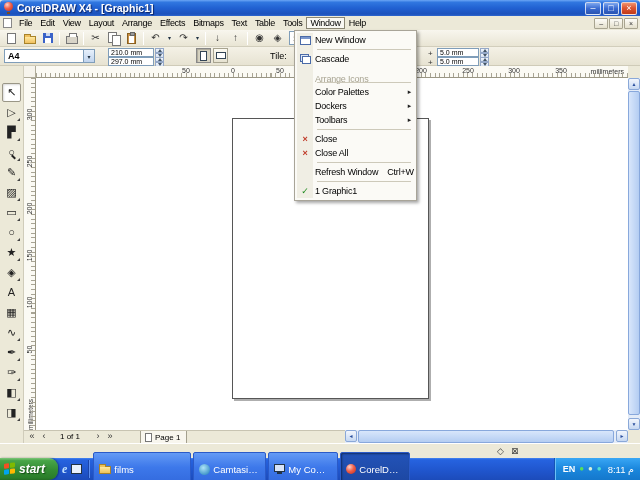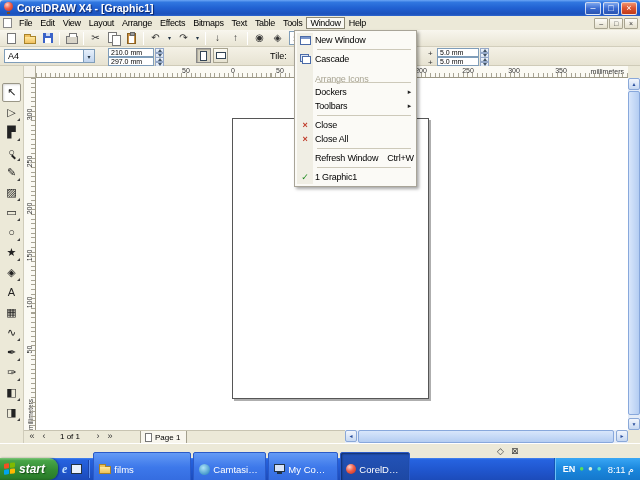--- a/index.html
+++ b/index.html
@@ -56,21 +56,21 @@
   .tb-paste::before{content:"";position:absolute;left:1px;top:2px;width:5px;height:7px;background:#fff;}
   .tb-paste::after{content:"";position:absolute;left:2px;top:-2px;width:3px;height:2px;background:#999;border:1px solid #666;}
   .combo{background:#fff;border:1px solid #7f9db9;display:flex;align-items:center;}
   .combo .val{font-size:8px;padding-left:3px;white-space:nowrap;overflow:hidden;flex:1;}
   .combo .arrow{width:11px;height:100%;background:linear-gradient(180deg,#e7f0fb,#c0d4ee);border-left:1px solid #7f9db9;
     display:flex;align-items:center;justify-content:center;font-size:6px;color:#234;flex:none;}
   .zoom-combo{width:45px;height:14px;margin-left:2px;flex:none;}
   
   .propbar{position:absolute;left:0;top:47px;width:640px;height:19px;
     background:linear-gradient(180deg,#f4f1e6,#e7e3d2);border-bottom:1px solid #cfcbb8;}
-  .paper-combo{position:absolute;left:4px;top:2px;width:91px;height:14px;}
+  .paper-combo{position:absolute;left:4px;top:2px;width:91px;height:14px;font-weight:bold;}
   .paper-combo .val{font-size:9px;}
   .dim-field{position:absolute;width:46px;height:9px;background:#fff;border:1px solid #7f9db9;font-size:7px;
     display:flex;align-items:center;padding-left:2px;line-height:1;}
   .spin{position:absolute;width:9px;height:9px;display:flex;flex-direction:column;}
   .spin span{flex:1;background:linear-gradient(180deg,#f4f7fc,#d2e0f2);border:1px solid #94a8c8;display:flex;align-items:center;justify-content:center;}
   .spin span::after{content:"";border-left:2px solid transparent;border-right:2px solid transparent;}
   .spin .up::after{border-bottom:3px solid #456;}
   .spin .dn::after{border-top:3px solid #456;}
   .orient-btn{position:absolute;top:1px;width:15px;height:15px;border:1px solid #a8a490;
     background:linear-gradient(180deg,#fcfaf2,#e6e2d0);display:flex;align-items:center;justify-content:center;}
@@ -512,20 +512,25 @@
         </span>
       <span class="mlabel">Cascade</span>
     </div>
     <div class="mitem disabled">
       <span class="micell"></span>
       <span class="mlabel">Arrange Icons</span>
     </div>
     <div class="msep"></div>
     <div class="mitem">
       <span class="micell"></span>
+      <span class="mlabel">Color Palettes</span>
+      <span class="marrow">▸</span>
+    </div>
+    <div class="mitem">
+      <span class="micell"></span>
       <span class="mlabel">Dockers</span>
       <span class="marrow">▸</span>
     </div>
     <div class="mitem">
       <span class="micell"></span>
       <span class="mlabel">Toolbars</span>
       <span class="marrow">▸</span>
     </div>
     <div class="msep"></div>
     <div class="mitem">

